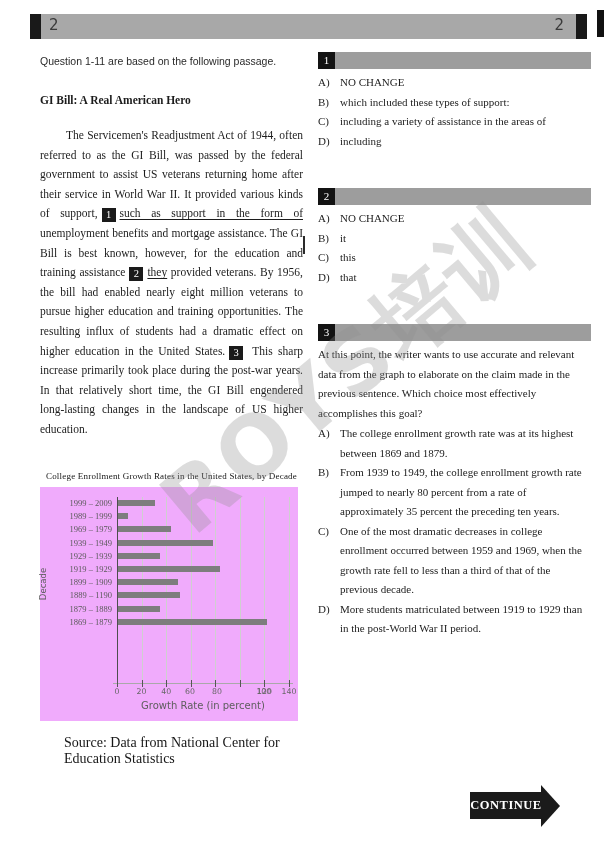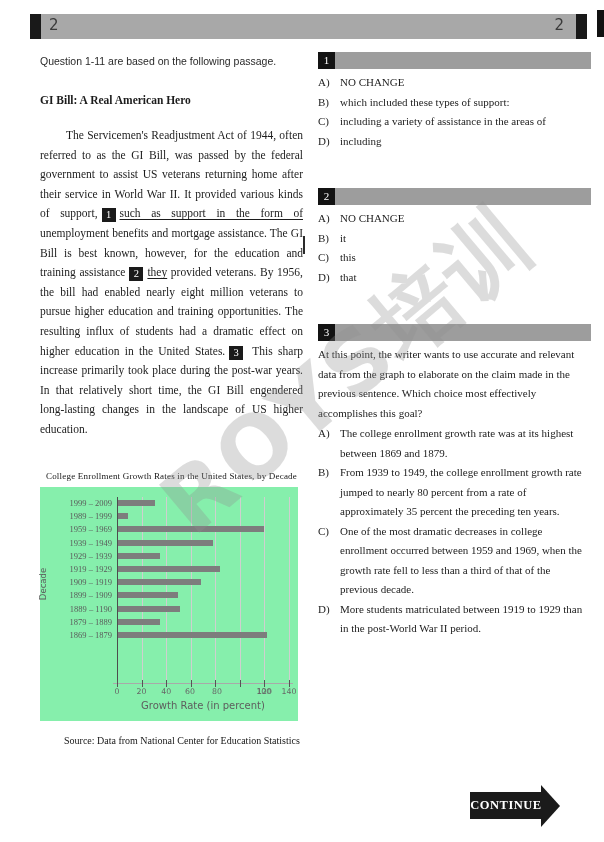--- a/index.html
+++ b/index.html
@@ -21,39 +21,39 @@
   .passage{margin-top:20px;font-size:11.5px;line-height:19.6px;text-align:justify;text-indent:26px;}
   .passage .seg{text-indent:0;}
   .marker{display:inline-block;background:#1a1a1a;color:#fff;min-width:14px;height:14px;
           line-height:14px;text-align:center;font-size:10.5px;margin:0 4px;vertical-align:-1px;
           text-indent:0;}
   .u{text-decoration:underline;text-underline-offset:2px;}
   .col-break-mark{position:absolute;left:303px;top:236px;width:1.5px;height:18px;background:#2b2b2b;}
 
   
   .chart-title{margin:31px 0 0 0;font-size:9px;color:#161616;text-align:center;letter-spacing:.2px;}
-  .chart-panel{position:relative;margin-top:6px;width:258px;height:234px;background:#86efac;}
+  .chart-panel{position:relative;margin-top:6px;width:258px;height:234px;background:#f0abfc;}
   .rows{position:absolute;left:0;top:10px;width:249px;}
   .crow{display:flex;align-items:center;height:13.2px;}
   .crow .dlabel{width:72px;text-align:right;padding-right:5px;font-size:8.5px;color:#5a5a5a;}
   .crow .track{position:relative;flex:1;height:100%;}
   .crow .bar{position:absolute;left:0;top:50%;transform:translateY(-50%);height:6px;background:#7d7d7d;}
   .gridlayer{position:absolute;left:77px;top:10px;width:172px;height:186px;pointer-events:none;}
   .gridline{position:absolute;top:0;width:1px;height:100%;background:#cfcfcf;}
   .y-axis-line{position:absolute;left:77px;top:10px;width:1px;height:187px;background:#4d4d4d;}
   .x-axis-line{position:absolute;left:73px;top:196px;width:180px;height:1px;background:#a9a9a9;}
   .xticks{position:absolute;left:77px;top:193px;width:172px;height:20px;}
   .xtick-mark{position:absolute;top:0;width:1px;height:7px;background:#555;}
   .xtick-label{position:absolute;top:7px;transform:translateX(-50%);
                font-family:"DejaVu Sans", sans-serif;font-size:7.8px;color:#666;}
   .xlabel{position:absolute;left:77px;top:213px;width:172px;text-align:center;
           font-family:"DejaVu Sans", sans-serif;font-size:10px;color:#5d5d5d;}
   .ylabel{position:absolute;left:-13px;top:92px;transform:rotate(-90deg);
           font-family:"DejaVu Sans", sans-serif;font-size:8.5px;color:#5d5d5d;}
-  .source{margin:14px 0 0 24px;font-size:10px;color:#161616;}
+  .source{margin:14px 0 0 24px;font-size:14px;color:#161616;}
 
   
   .right-col{position:absolute;left:318px;top:52px;width:273px;font-size:11px;line-height:19.5px;}
   .qblock{margin-bottom:37px;}
   .qheader{position:relative;height:17px;background:#9d9d9d;margin-bottom:4px;}
   .qnum{position:absolute;left:0;top:0;width:17px;height:17px;background:#131313;color:#fff;
         text-align:center;line-height:17px;font-size:11px;}
   .qstem{margin:2px 0 1px 0;}
   .choice{display:flex;}
   .choice .letter{flex:0 0 22px;}
@@ -111,47 +111,41 @@
               <div class="bar" style="width: 38.0857px; background: rgb(125, 125, 125);"></div>
             </div>
           </div>
           <div class="crow">
             <div class="dlabel">1989 – 1999</div>
             <div class="track">
               <div class="bar" style="width: 11.0571px; background: rgb(125, 125, 125);"></div>
             </div>
           </div>
           <div class="crow">
-            <div class="dlabel">1959 – 1969</div>
-            <div class="track">
-              <div class="bar" style="width: 147.429px; background: rgb(125, 125, 125);"></div>
+            <div class="dlabel">1969 – 1979</div>
+            <div class="track">
+              <div class="bar" style="width: 54.0571px; background: rgb(125, 125, 125);"></div>
             </div>
           </div>
           <div class="crow">
             <div class="dlabel">1939 – 1949</div>
             <div class="track">
               <div class="bar" style="width: 95.8286px; background: rgb(125, 125, 125);"></div>
             </div>
           </div>
           <div class="crow">
             <div class="dlabel">1929 – 1939</div>
             <div class="track">
               <div class="bar" style="width: 43px; background: rgb(125, 125, 125);"></div>
             </div>
           </div>
           <div class="crow">
             <div class="dlabel">1919 – 1929</div>
             <div class="track">
               <div class="bar" style="width: 103.2px; background: rgb(125, 125, 125);"></div>
-            </div>
-          </div>
-          <div class="crow">
-            <div class="dlabel">1909 – 1919</div>
-            <div class="track">
-              <div class="bar" style="width: 83.5429px; background: rgb(125, 125, 125);"></div>
             </div>
           </div>
           <div class="crow">
             <div class="dlabel">1899 – 1909</div>
             <div class="track">
               <div class="bar" style="width: 61.4286px; background: rgb(125, 125, 125);"></div>
             </div>
           </div>
           <div class="crow">
             <div class="dlabel">1889 – 1190</div>

